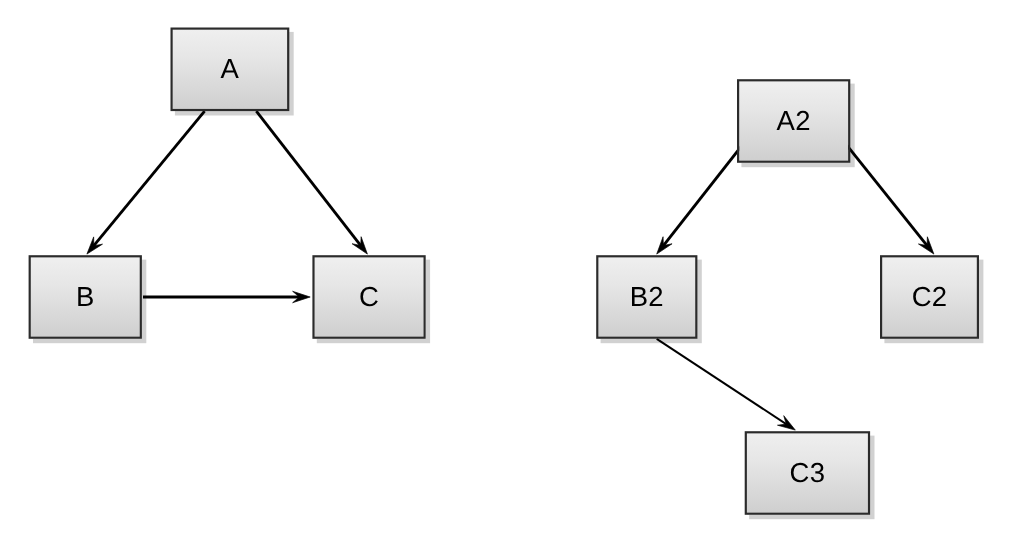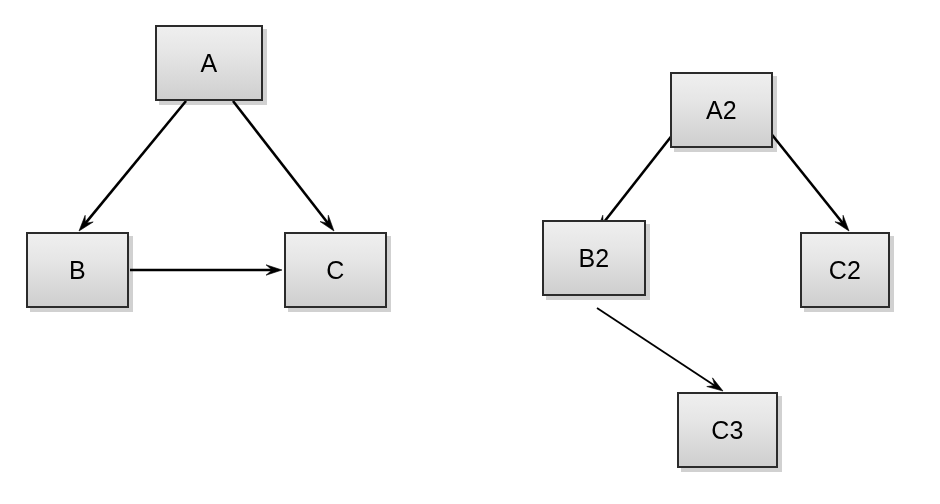--- a/index.html
+++ b/index.html
@@ -83,24 +83,24 @@
       </div>
       <div class="node" style="left: 26px; top: 232px; width: 103px; height: 76px; border-color: rgb(43, 43, 43); background: linear-gradient(rgb(239, 239, 239) 0%, rgb(230, 230, 230) 35%, rgb(217, 217, 217) 72%, rgb(207, 207, 207) 100%);">
         <span class="node-label">B</span>
       </div>
       <div class="node" style="left: 284px; top: 232px; width: 103px; height: 76px; border-color: rgb(43, 43, 43); background: linear-gradient(rgb(239, 239, 239) 0%, rgb(230, 230, 230) 35%, rgb(217, 217, 217) 72%, rgb(207, 207, 207) 100%);">
         <span class="node-label">C</span>
       </div>
       <div class="node" style="left: 670px; top: 25px; width: 103px; height: 76px; border-color: rgb(43, 43, 43); background: linear-gradient(rgb(239, 239, 239) 0%, rgb(230, 230, 230) 35%, rgb(217, 217, 217) 72%, rgb(207, 207, 207) 100%); margin-top: 47px;">
         <span class="node-label">A2</span>
       </div>
-      <div class="node" style="left: 542px; top: 220px; width: 104px; height: 76px; border-color: rgb(43, 43, 43); background: linear-gradient(rgb(239, 239, 239) 0%, rgb(230, 230, 230) 35%, rgb(217, 217, 217) 72%, rgb(207, 207, 207) 100%);">
+      <div class="node" style="left: 542px; top: 232px; width: 92px; height: 76px; border-color: rgb(43, 43, 43); background: linear-gradient(rgb(239, 239, 239) 0%, rgb(230, 230, 230) 35%, rgb(217, 217, 217) 72%, rgb(207, 207, 207) 100%);">
         <span class="node-label">B2</span>
       </div>
       <div class="node" style="left: 800px; top: 232px; width: 90px; height: 76px; border-color: rgb(43, 43, 43); background: linear-gradient(rgb(239, 239, 239) 0%, rgb(230, 230, 230) 35%, rgb(217, 217, 217) 72%, rgb(207, 207, 207) 100%);">
         <span class="node-label">C2</span>
       </div>
-      <div class="node" style="left: 677px; top: 392px; width: 101px; height: 76px; border-color: rgb(43, 43, 43); background: linear-gradient(rgb(239, 239, 239) 0%, rgb(230, 230, 230) 35%, rgb(217, 217, 217) 72%, rgb(207, 207, 207) 100%);">
+      <div class="node" style="left: 677px; top: 392px; width: 114px; height: 76px; border-color: rgb(43, 43, 43); background: linear-gradient(rgb(239, 239, 239) 0%, rgb(230, 230, 230) 35%, rgb(217, 217, 217) 72%, rgb(207, 207, 207) 100%);">
         <span class="node-label">C3</span>
       </div>
     </div>
 
 </div>
 
 </body></html>

